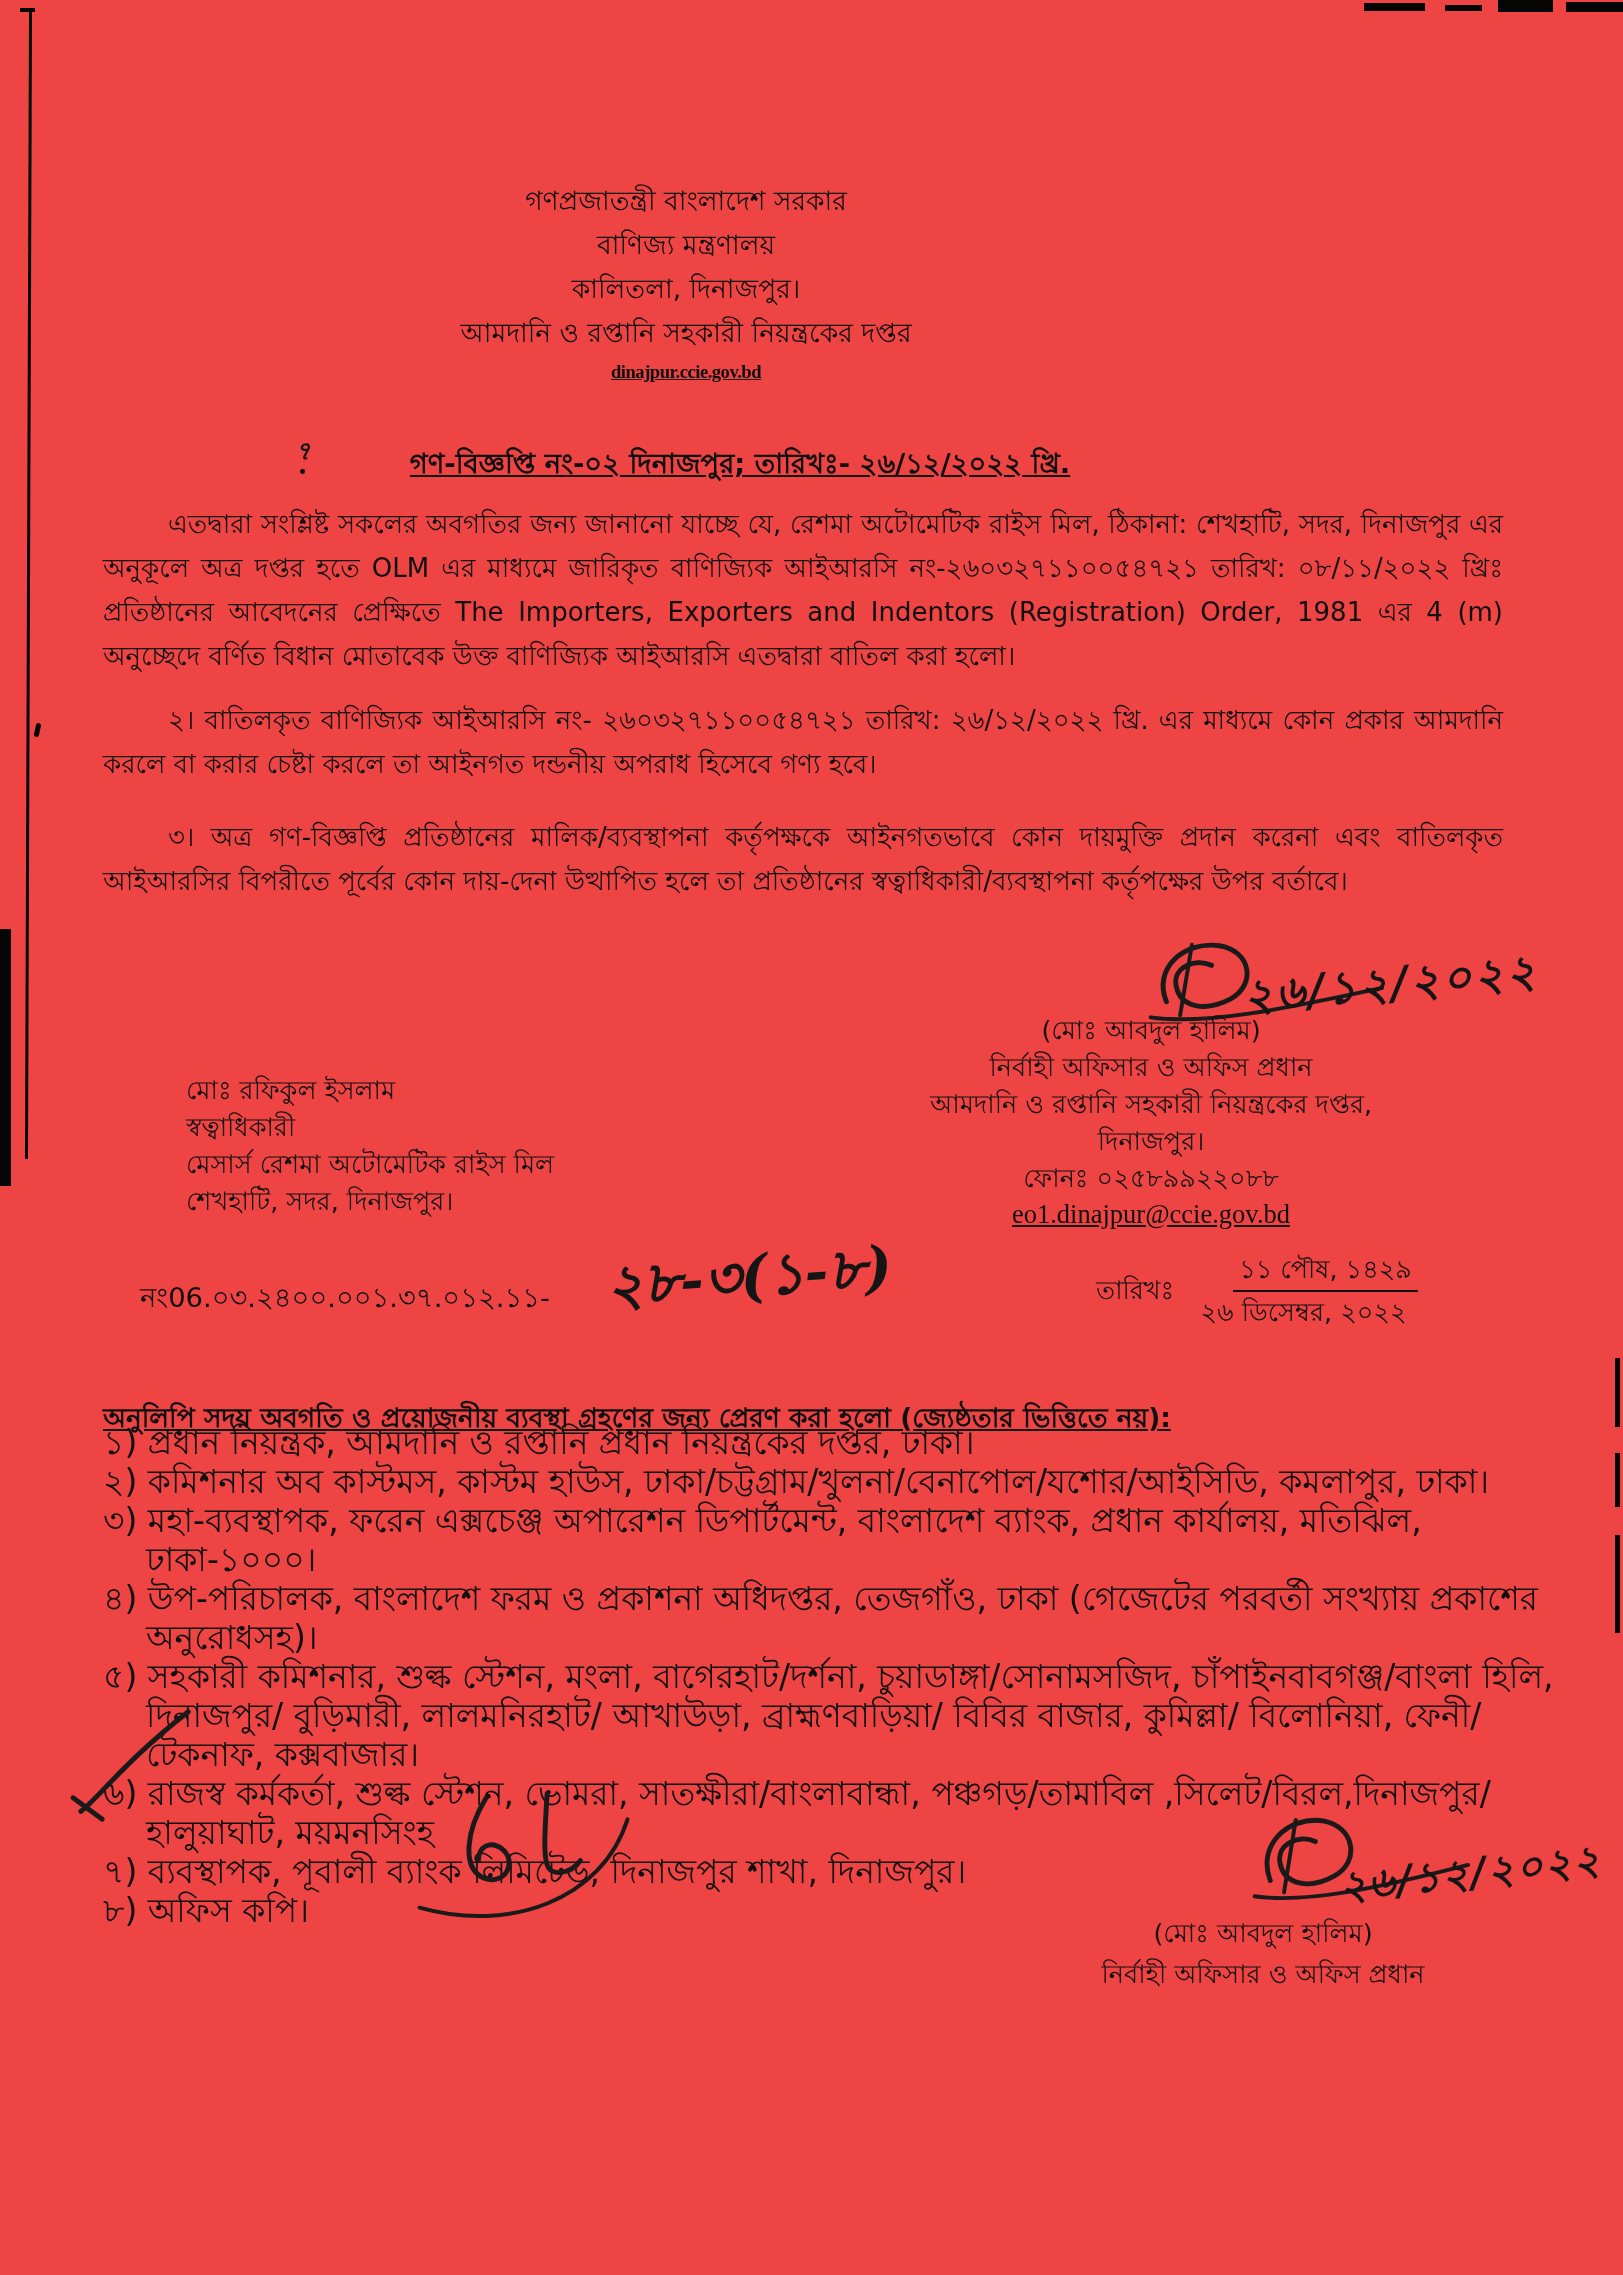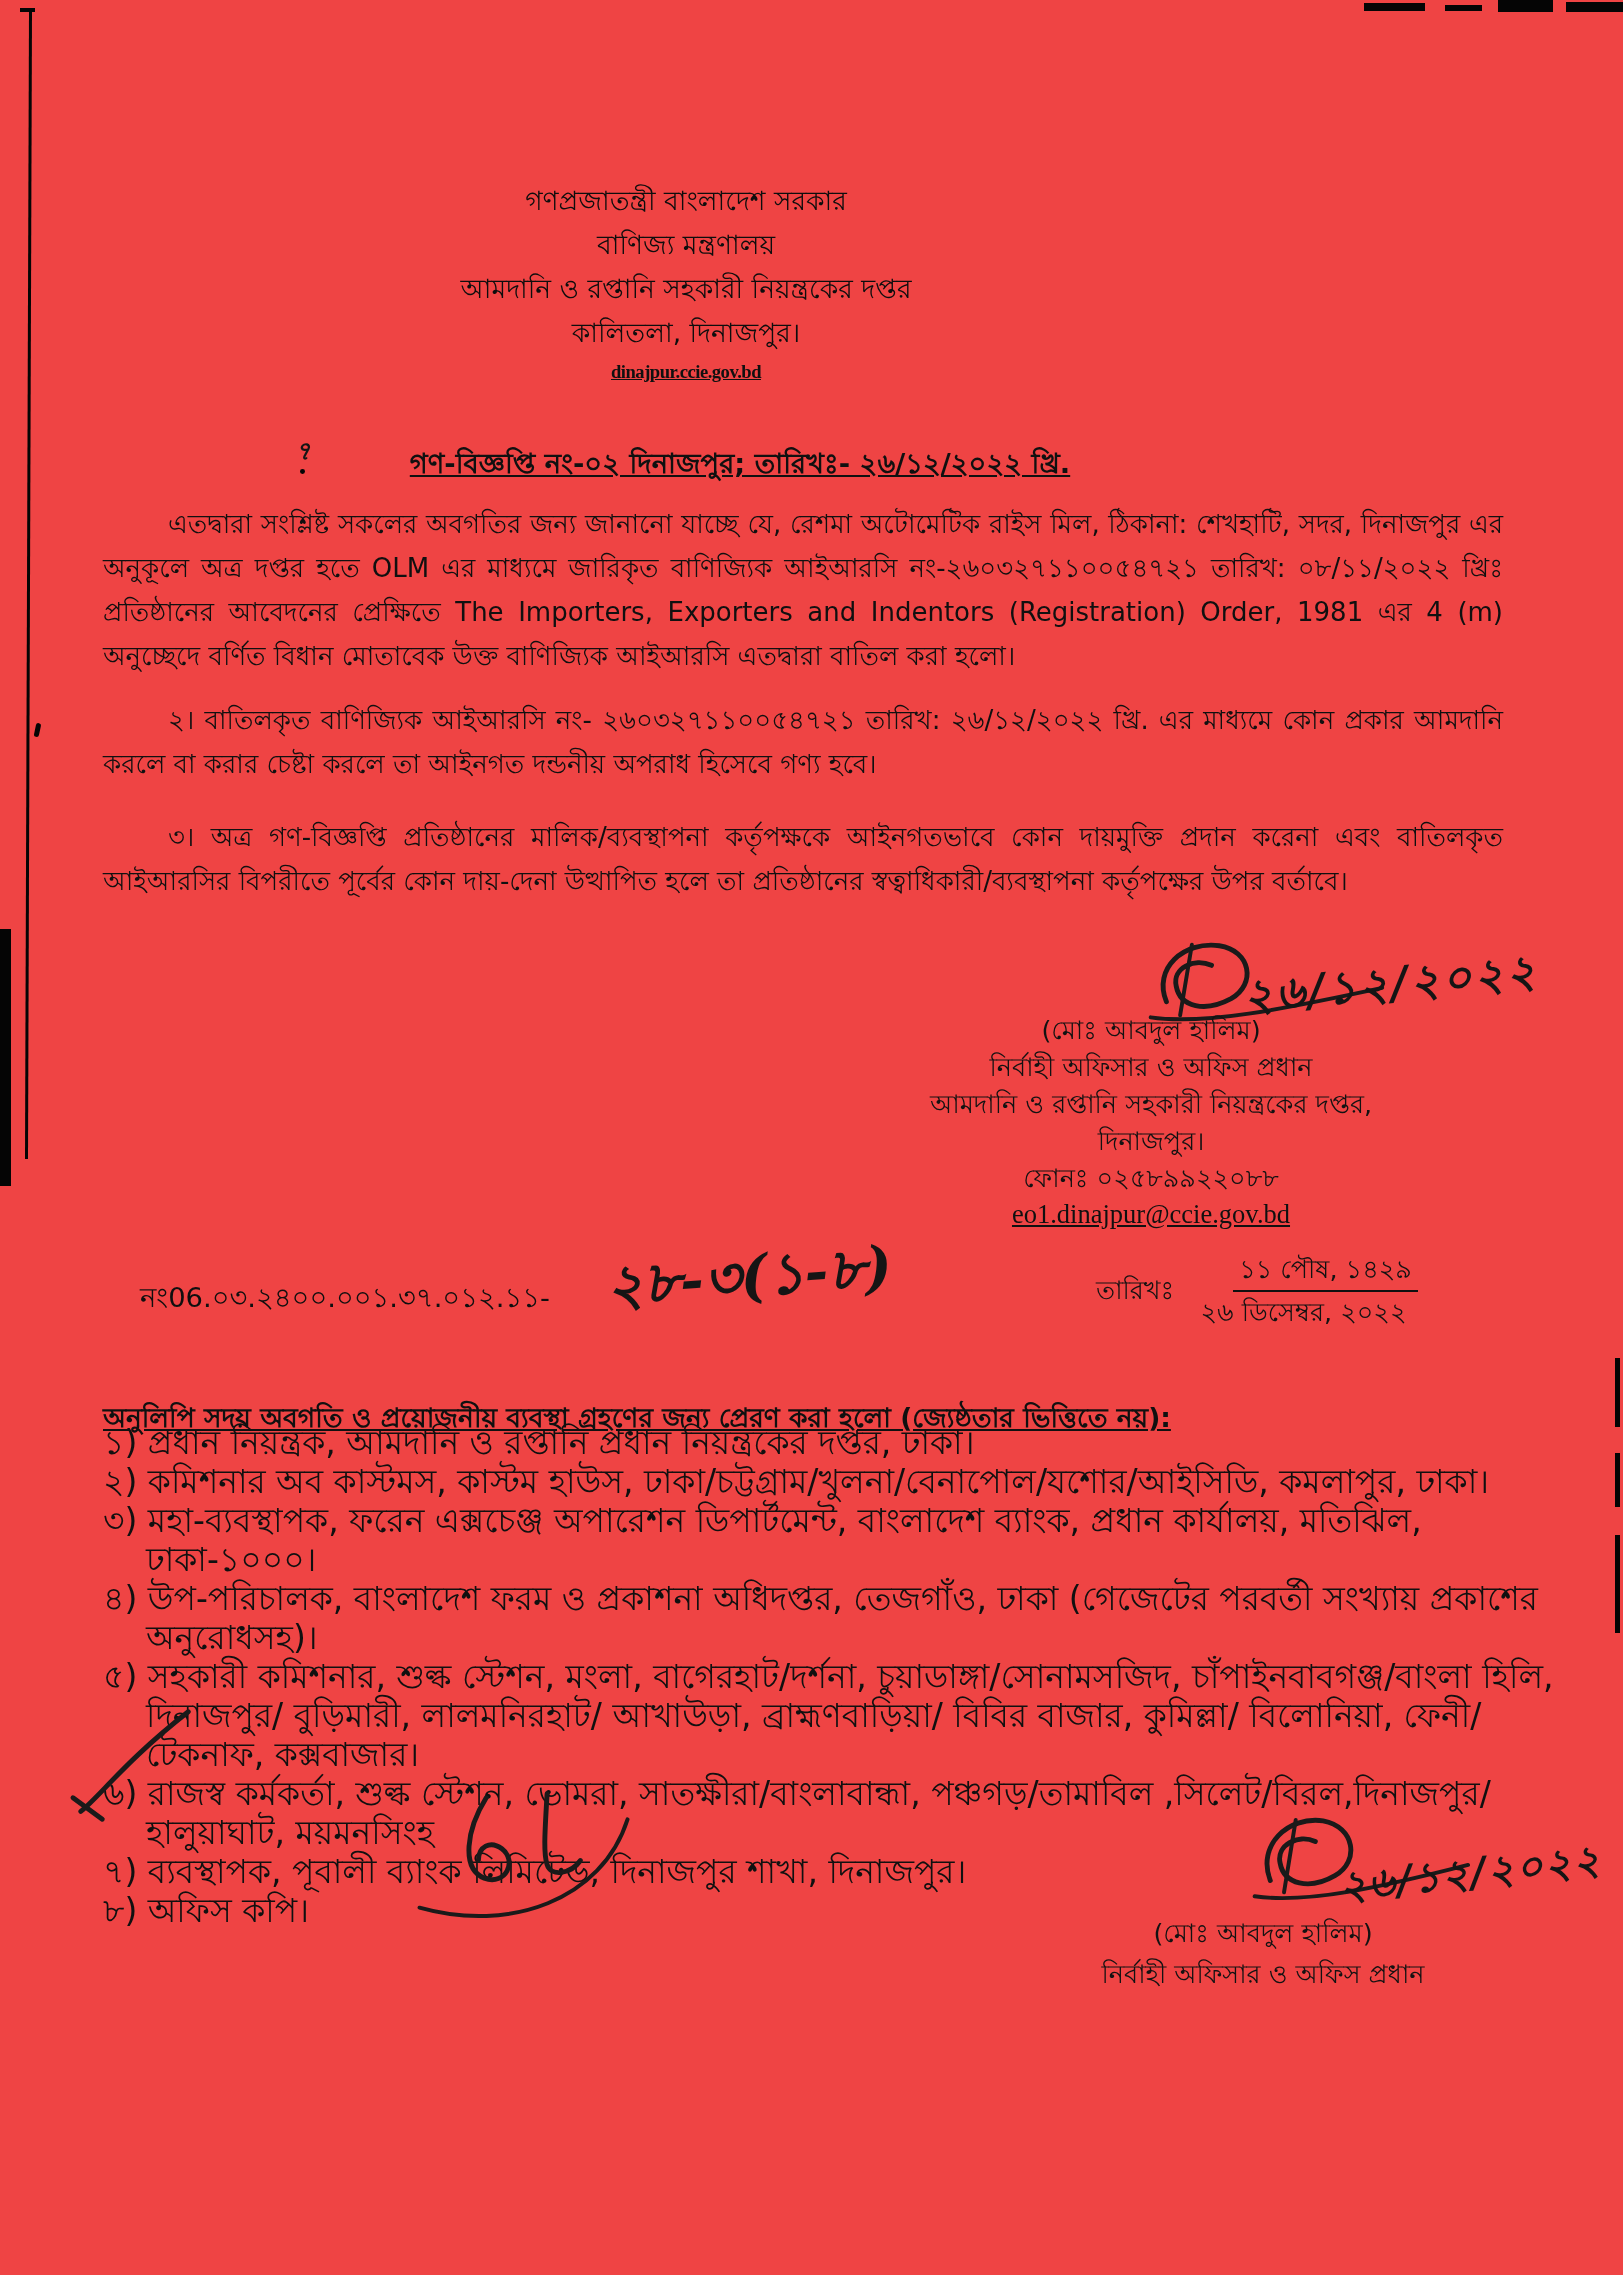--- a/index.html
+++ b/index.html
@@ -48,22 +48,22 @@
   <div class="abs artifact" style="left:1498px;top:0;width:55px;height:11.8px;"></div>
   <div class="abs artifact" style="left:1566px;top:2px;width:57px;height:9.8px;"></div>
   <div class="abs artifact" style="left:1615px;top:1358px;width:4.9px;height:69px;"></div>
   <div class="abs artifact" style="left:1615px;top:1453px;width:4.9px;height:54px;"></div>
   <div class="abs artifact" style="left:1615px;top:1535px;width:4.9px;height:98px;"></div>
   <div class="abs artifact" style="left:35px;top:723px;width:4.9px;height:13.7px;border-radius:2.9px;transform:rotate(12deg);"></div>
 
   <div class="abs center" style="left:0;top:179px;width:1372px;">
     <div class="header-line">গণপ্রজাতন্ত্রী বাংলাদেশ সরকার</div>
     <div class="header-line">বাণিজ্য মন্ত্রণালয়</div>
+    <div class="header-line">কালিতলা, দিনাজপুর।</div>
     <div class="header-line">আমদানি ও রপ্তানি সহকারী নিয়ন্ত্রকের দপ্তর</div>
-    <div class="header-line">কালিতলা, দিনাজপুর।</div>
     <div class="site" style="margin-top:5.9px;">dinajpur.ccie.gov.bd</div>
   </div>
 
   <div class="abs hand" style="left:294px;top:431px;font-size:25.5px;transform:rotate(14deg);">৭</div>
   <div class="abs dot" style="left:300px;top:469px;"></div>
 
   <div class="abs center" style="left:294px;top:443px;width:892px;">
     <span class="title">গণ-বিজ্ঞপ্তি নং-০২ দিনাজপুর; তারিখঃ- ২৬/১২/২০২২ খ্রি.</span>
   </div>
 
@@ -79,20 +79,26 @@
   <div class="abs hand" style="left:1243px;top:949px;font-size:45px;transform:rotate(-5deg);letter-spacing:2.9px;">২৬/১২/২০২২</div>
 
   <div class="abs center" style="left:910px;top:1012px;width:482px;">
     <div class="bn">(মোঃ আবদুল হালিম)</div>
     <div class="bn">নির্বাহী অফিসার ও অফিস প্রধান</div>
     <div class="bn">আমদানি ও রপ্তানি সহকারী নিয়ন্ত্রকের দপ্তর, দিনাজপুর।</div>
     <div class="bn">ফোনঃ ০২৫৮৯৯২২০৮৮</div>
     <div class="email" style="margin-top:2px;">eo1.dinajpur@ccie.gov.bd</div>
   </div>
 
+  <div class="abs" style="left:186px;top:1072px;">
+    <div class="bn">মোঃ রফিকুল ইসলাম</div>
+    <div class="bn">স্বত্বাধিকারী</div>
+    <div class="bn">মেসার্স রেশমা অটোমেটিক রাইস মিল</div>
+    <div class="bn">শেখহাটি, সদর, দিনাজপুর।</div>
+  </div>
 
   <div class="abs memo" style="left:140px;top:1277px;">নং06.০৩.২৪০০.০০১.৩৭.০১২.১১-</div>
   <div class="abs hand" style="left:606px;top:1233px;font-size:57px;transform:rotate(-4deg);">২৮-৩(১-৮)</div>
 
   <div class="abs bn" style="left:1096px;top:1272px;">তারিখঃ</div>
   <div class="abs center" style="left:1186px;top:1251px;width:235px;">
     <div class="bn" style="border-bottom:2.9px solid #101010;padding:0 5.9px 2px 5.9px;display:inline-block;margin-left:44px;">১১ পৌষ, ১৪২৯</div>
     <div class="bn" style="margin-top:2px;">২৬ ডিসেম্বর, ২০২২</div>
   </div>
 

